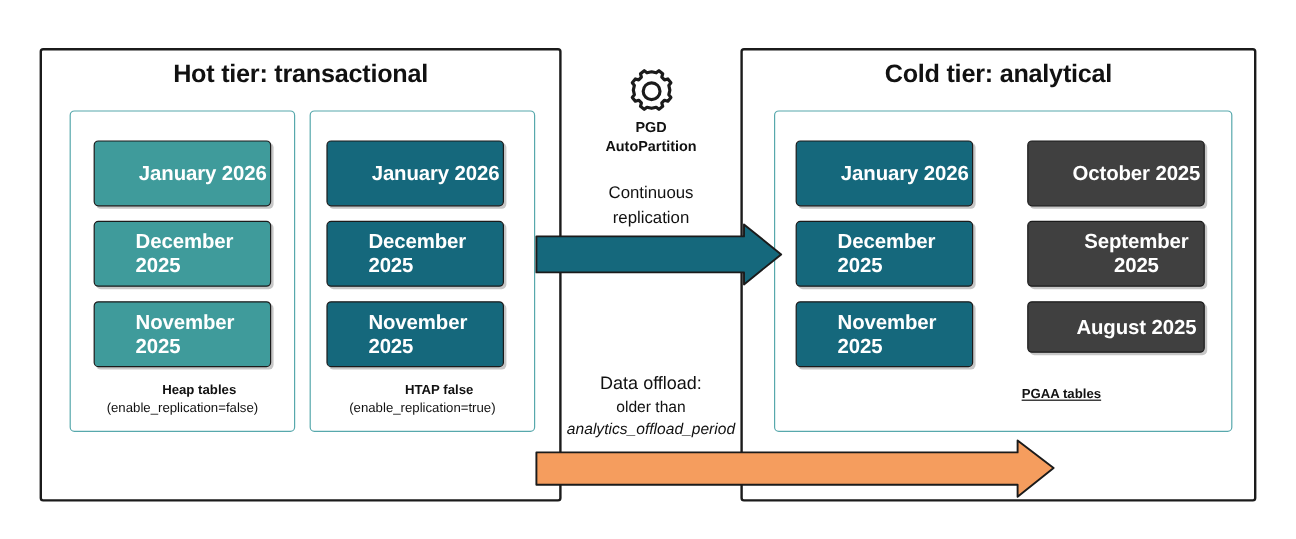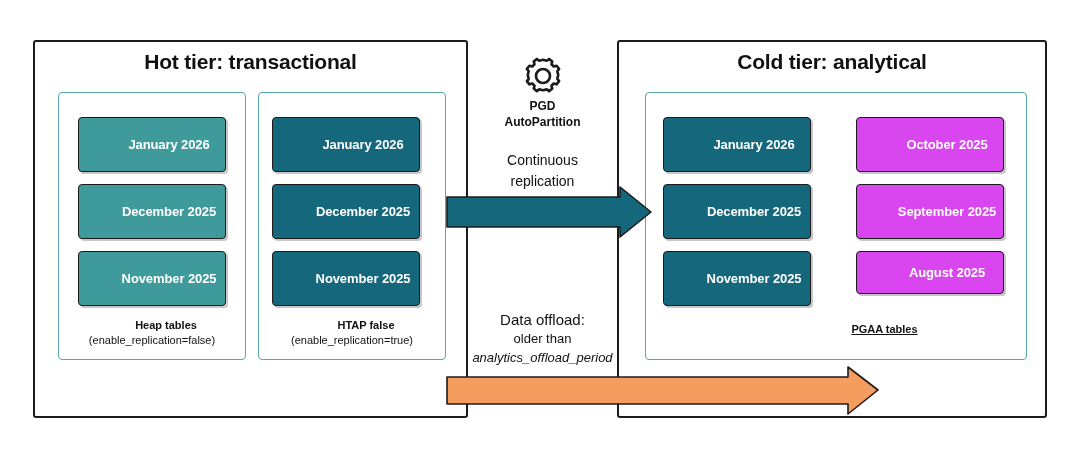--- a/index.html
+++ b/index.html
@@ -70,29 +70,29 @@
   
   .chip {
     position: absolute;
     border: 1.6px solid #1b1b1b;
     border-radius: 4px;
     box-sizing: border-box;
     display: flex;
     align-items: center;
     justify-content: center;
     color: #ffffff;
-    font-size: 13px;
+    font-size: 17px;
     font-weight: bold;
     box-shadow: 2px 2px 0px rgba(0,0,0,0.22);
     letter-spacing: -0.1px;
     padding-left: 34px;
   }
   .chip.light-teal { background: #3f9b9b; }
   .chip.dark-teal  { background: #15687c; }
-  .chip.orange     { background: #d946ef; }
+  .chip.orange     { background: #404040; }
 
   
   #center-col {
     position: absolute;
     left: 468px;
     top: 40px;
     width: 149px;
     height: 378px;
   }
   .gear-wrap {

